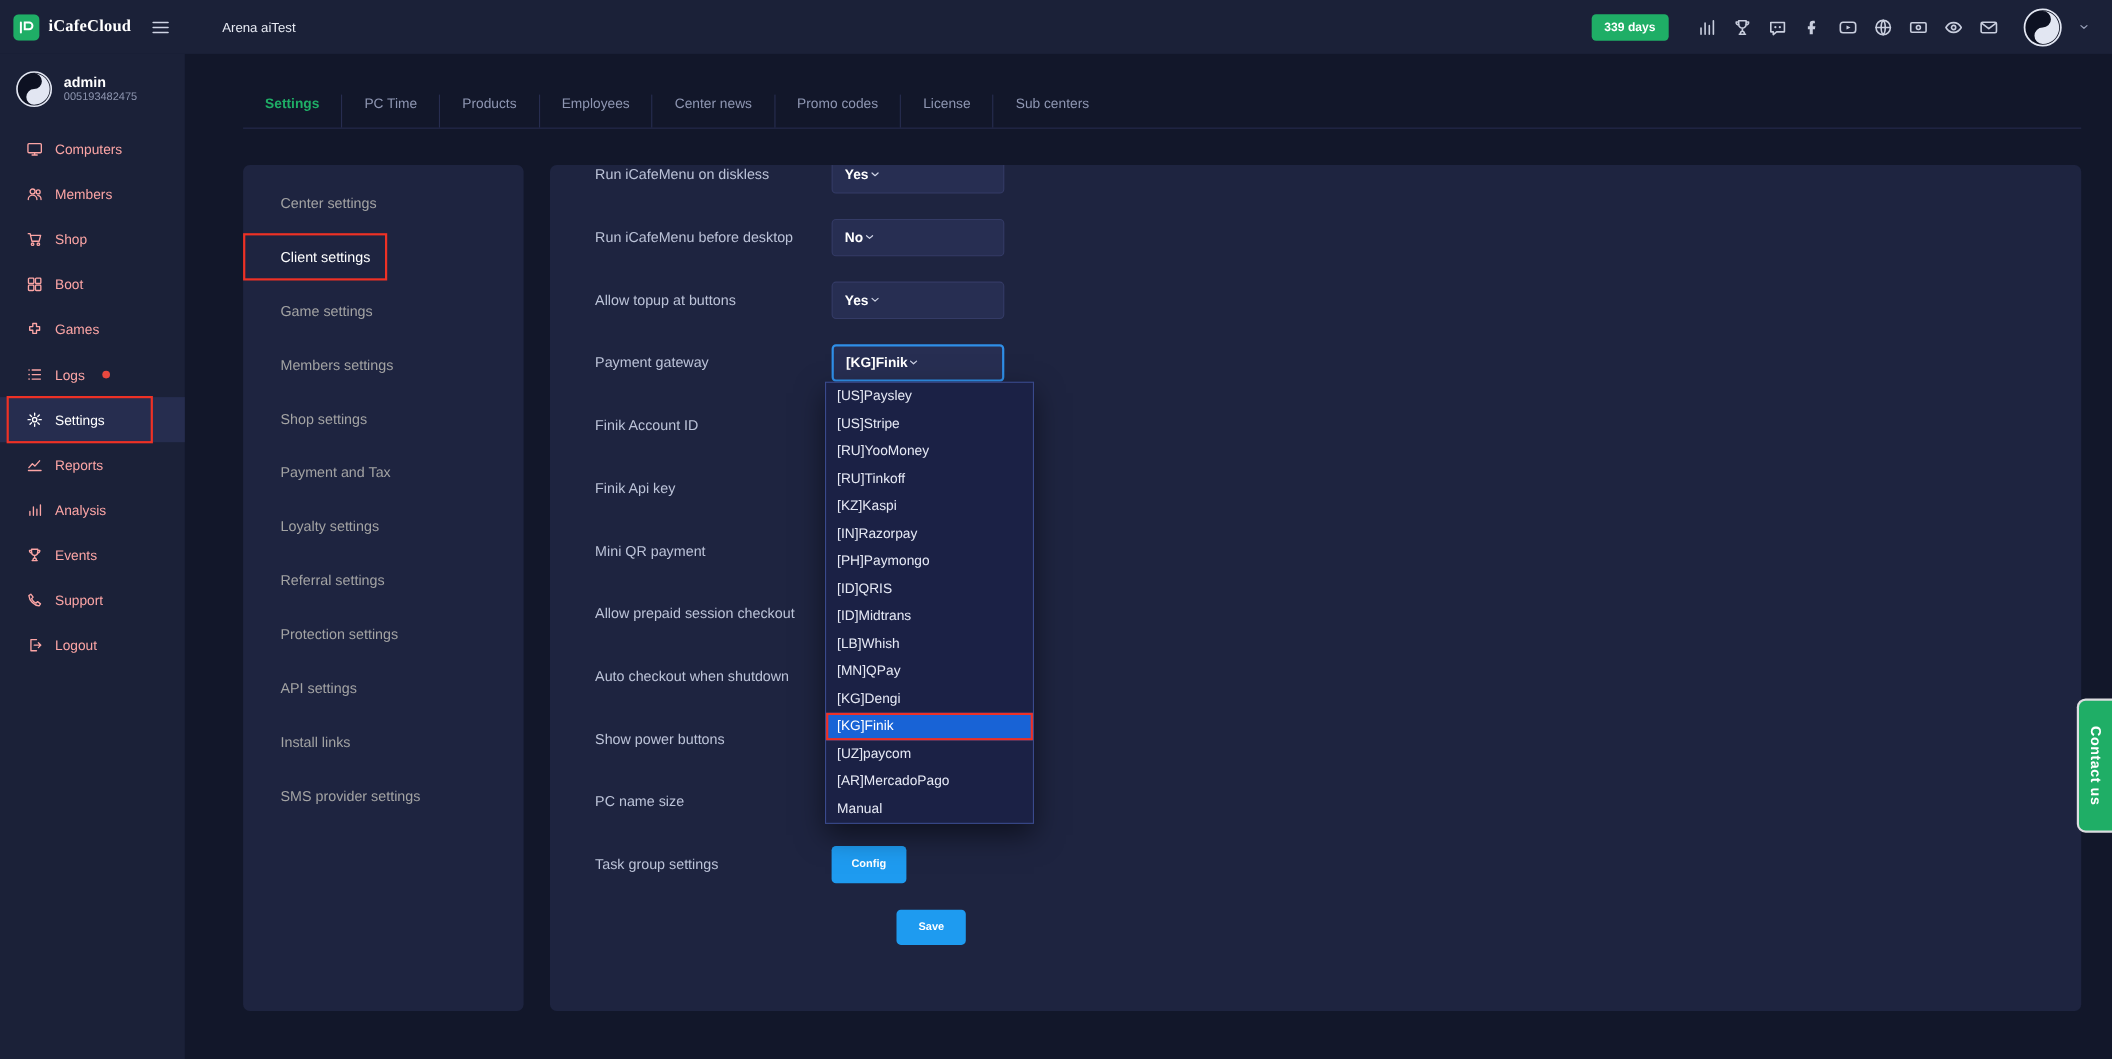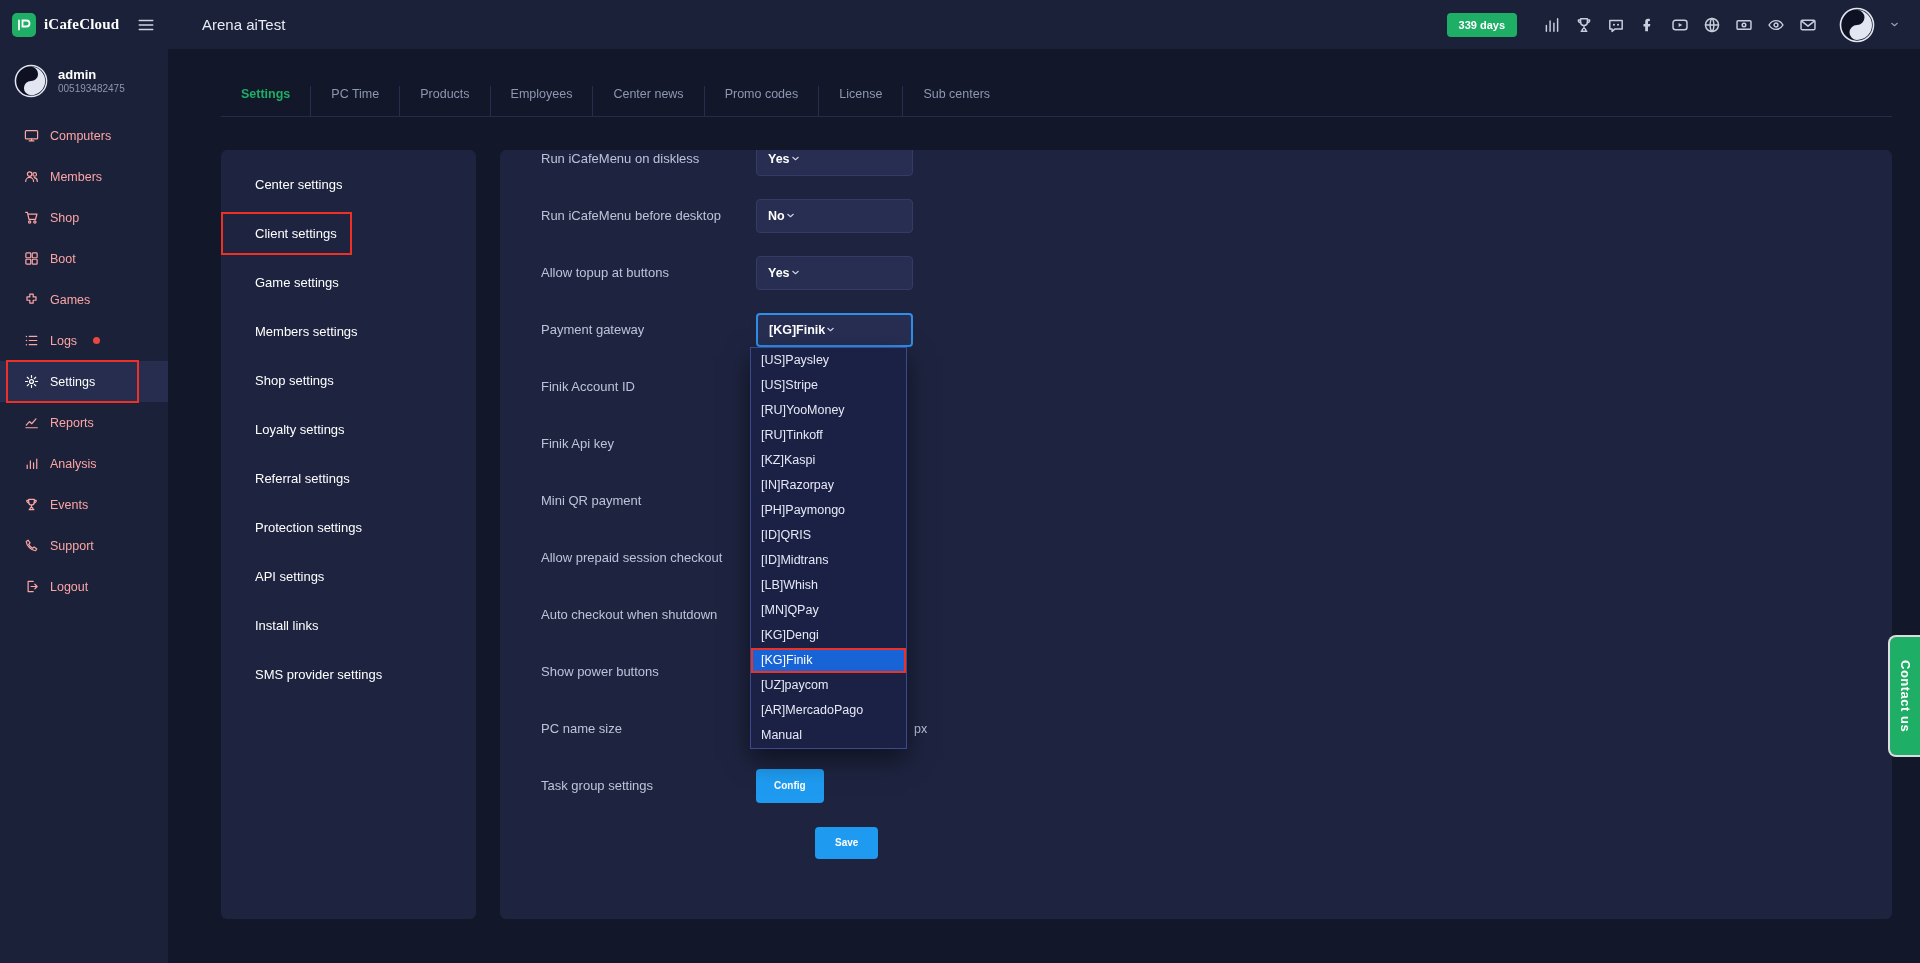--- a/index.html
+++ b/index.html
@@ -10,21 +10,21 @@
   }
   svg{display:block;}
   .ic{width:15px;height:15px;stroke:currentColor;fill:none;stroke-width:1.3;stroke-linecap:round;stroke-linejoin:round;}
   .tbic{width:18px;height:18px;stroke:currentColor;fill:none;stroke-width:1.3;stroke-linecap:round;stroke-linejoin:round;}
 
   
   .topbar{position:absolute;top:0;left:0;right:0;height:49px;background:#1b2138;display:flex;align-items:center;z-index:20;}
   .brand{width:168px;box-sizing:border-box;display:flex;align-items:center;gap:8px;padding-left:12px;flex:none;font-family:Liberation Serif, serif;}
   .logo-text{color:#fff;font-weight:bold;font-size:15px;letter-spacing:.2px;}
   .hamburger{margin-left:10px;color:#cfd4e4;cursor:pointer;}
-  .center-name{margin-left:34px;color:#e8ebf4;font-size:15px;}
+  .center-name{margin-left:34px;color:#e8ebf4;font-size:12px;}
   .topbar-right{margin-left:auto;display:flex;align-items:center;gap:14px;padding-right:20px;}
   .days-badge{background:#1fae66;color:#fff;font-size:11px;font-weight:bold;padding:6px 12px;border-radius:4px;cursor:pointer;margin-right:12px;text-align:right;}
   .tb-ic{color:#c9cede;cursor:pointer;}
   .avatar-wrap{margin-left:8px;cursor:pointer;}
   .chev-small{width:11px;height:11px;stroke:#9aa2ba;fill:none;stroke-width:1.6;stroke-linecap:round;stroke-linejoin:round;cursor:pointer;}
 
   
   .sidebar{position:absolute;top:49px;left:0;width:168px;bottom:0;background:#1b2138;z-index:15;}
   .user{display:flex;gap:10px;padding:15px 10px 13px 14px;align-items:center;}
   .user-meta{line-height:1.25;}
@@ -38,41 +38,41 @@
 
   
   .content{position:absolute;left:168px;top:49px;right:0;bottom:0;}
   .tabs{display:flex;margin:37px 28px 0 53px;border-bottom:1px solid #262c4e;}
   .tab{padding:0 20px 13px;font-size:12.5px;color:#8e96b2;border-right:1px solid #272d50;line-height:17px;cursor:pointer;}
   .tab:last-child{border-right:none;}
   .tab.active{color:#1fae66;font-weight:bold;}
 
   .layout{display:flex;gap:24px;margin:33px 28px 0 53px;height:769px;}
   .menu-panel{width:255px;flex:none;background:#1e2440;border-radius:6px;padding-top:10px;box-sizing:border-box;}
-  .menu-item{position:relative;height:49px;display:flex;align-items:center;padding-left:34px;color:#ffffff;font-size:13px;cursor:pointer;}
+  .menu-item{position:relative;height:49px;display:flex;align-items:center;padding-left:34px;color:#a3a3a3;font-size:13px;cursor:pointer;}
   .menu-item.current{color:#fff;}
   .menu-annotation{position:absolute;left:0;top:3px;bottom:3px;width:131px;border:2px solid #ee3125;box-sizing:border-box;pointer-events:none;}
 
   .form-panel{flex:1;background:#1e2440;border-radius:6px;position:relative;overflow:hidden;padding-left:41px;box-sizing:border-box;}
   .rows{margin-top:-20px;}
   .form-row{height:57px;display:flex;align-items:center;}
   .form-label{width:215px;color:#bcc3d8;font-size:13px;flex:none;}
   .select{width:157px;height:34px;background:#272e52;border:1px solid #343b66;border-radius:4px;color:#fff;
     font-size:12.5px;font-weight:600;display:flex;align-items:center;
     padding:0 9px 0 11px;box-sizing:border-box;cursor:pointer;flex:none;}
   .select.focused{border:2px solid #2f8fe8;}
   .chev{width:11px;height:11px;stroke:#cfd4e6;fill:none;stroke-width:1.6;stroke-linecap:round;stroke-linejoin:round;flex:none;}
   .ctrl-spacer{width:157px;flex:none;}
   .suffix{margin-left:1px;color:#bcc3d8;font-size:12.5px;}
   .btn{background:#1e9bf0;color:#fff;border:none;border-radius:4px;font-size:10px;font-weight:bold;
     height:34px;padding:0 18px;cursor:pointer;font-family:"Liberation Sans",sans-serif;}
   .save-row{height:57px;display:flex;align-items:center;}
   .save-row .btn{margin-left:274px;height:32px;padding:0 20px;}
 
-  .dropdown{position:absolute;left:250px;top:197px;width:157px;background:#1b2145;border:1px solid #3a4a8c;
+  .dropdown{position:absolute;left:250px;top:197px;width:190px;background:#1b2145;border:1px solid #3a4a8c;
     box-shadow:0 10px 24px rgba(0,0,0,.5);z-index:10;box-sizing:border-box;}
   .option{height:25px;line-height:25px;padding-left:10px;color:#e6e9f5;font-size:12.5px;cursor:pointer;white-space:nowrap;}
   .option.selected{background:#1863d6;color:#fff;outline:2px solid #ee3125;outline-offset:-2px;}
 
   .contact{position:absolute;right:0;top:637px;width:30px;height:118px;background:#1fae66;color:#fff;
     display:flex;align-items:center;justify-content:center;border-radius:6px 0 0 6px;cursor:pointer;z-index:30;
     box-shadow:0 0 0 2px rgba(255,255,255,.85);}
   .contact span{writing-mode:vertical-rl;font-size:13px;font-weight:bold;letter-spacing:.5px;}
 </style>
 </head>
@@ -281,20 +281,21 @@
 
     <div class="menu-panel">
       <div class="menu-item">Center settings</div>
       <div class="menu-item current">
         <span>Client settings</span>
         <span class="menu-annotation"></span>
       </div>
       <div class="menu-item">Game settings</div>
       <div class="menu-item">Members settings</div>
       <div class="menu-item">Shop settings</div>
+      <div class="menu-item">Payment and Tax</div>
       <div class="menu-item">Loyalty settings</div>
       <div class="menu-item">Referral settings</div>
       <div class="menu-item">Protection settings</div>
       <div class="menu-item">API settings</div>
       <div class="menu-item">Install links</div>
       <div class="menu-item">SMS provider settings</div>
     </div>
 
     <div class="form-panel">
       <div class="rows">

